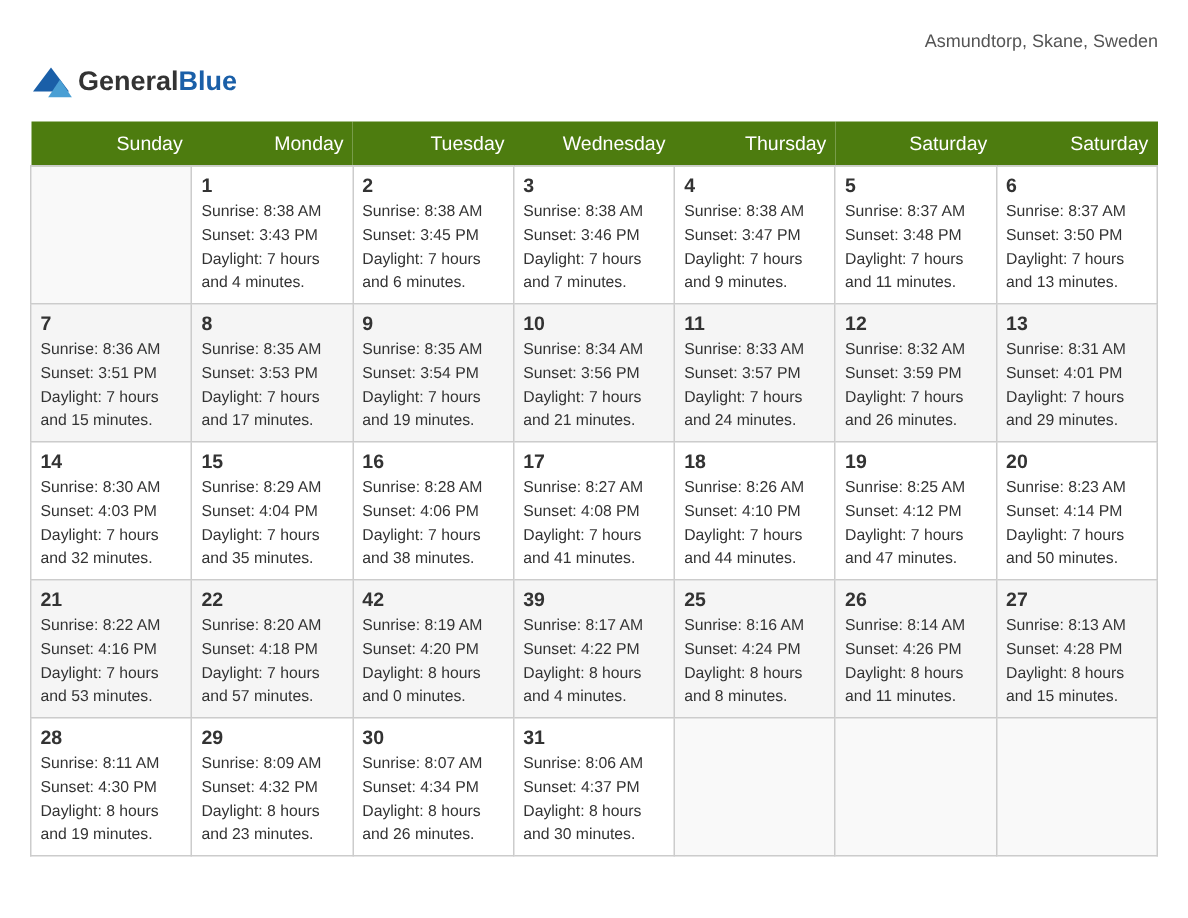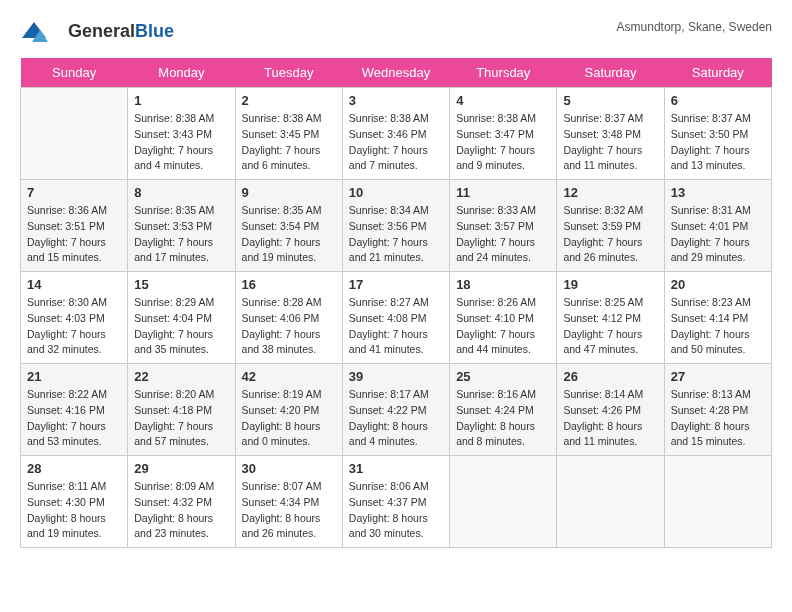--- a/index.html
+++ b/index.html
@@ -12,21 +12,22 @@
     }
     .header {
       display: flex;
       justify-content: space-between;
       align-items: flex-start;
       margin-bottom: 16px;
     }
     .logo {
       display: flex;
       align-items: center;
-      gap: 20px;
+      gap: 4px;
+      margin-top: 23px;
     }
     .logo-icon {
       width: 28px;
       height: 22px;
     }
     .title-block {
       text-align: right;
     }
     .month-year {
       font-size: 36px;
@@ -36,24 +37,24 @@
     .location {
       font-size: 12px;
       color: #555;
     }
     table {
       width: 100%;
       border-collapse: collapse;
       font-size: 11px;
     }
     thead tr th {
-      background-color: #ec4899;
+      background-color: #4d7c0f;
       color: #fff;
       padding: 7px 6px;
-      text-align: center;
+      text-align: right;
       font-size: 13px;
       font-weight: normal;
     }
     tbody tr td {
       border: 1px solid #ccc;
       vertical-align: top;
       padding: 5px 6px;
       width: calc(100% / 7);
       height: 80px;
     }

